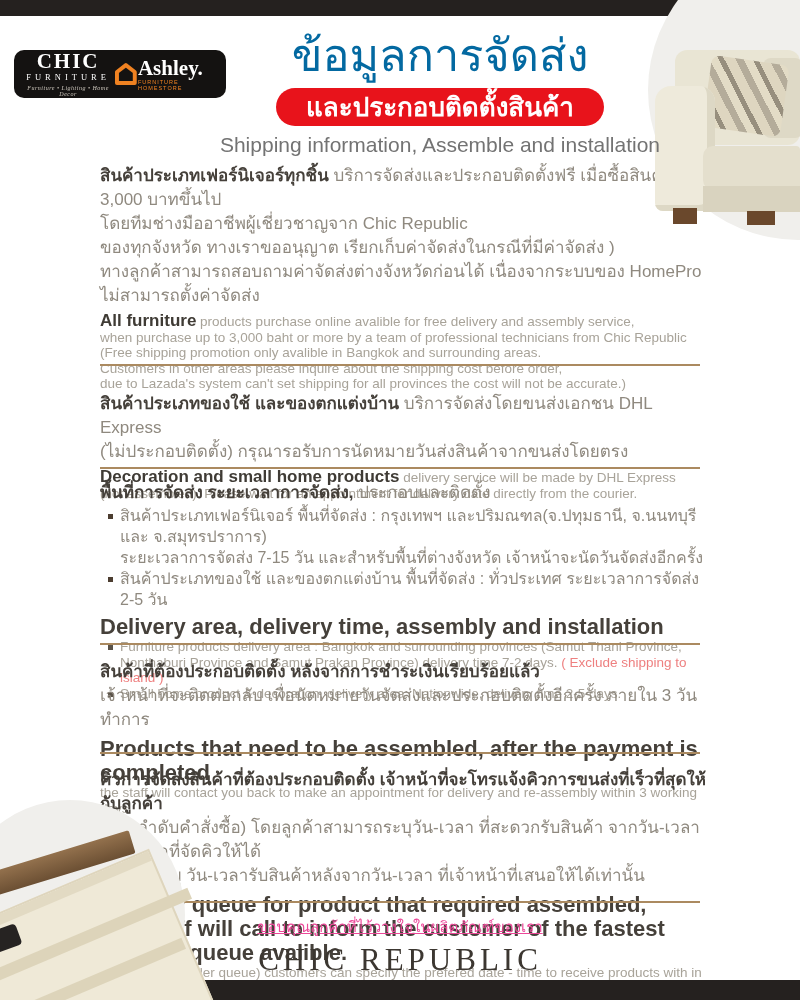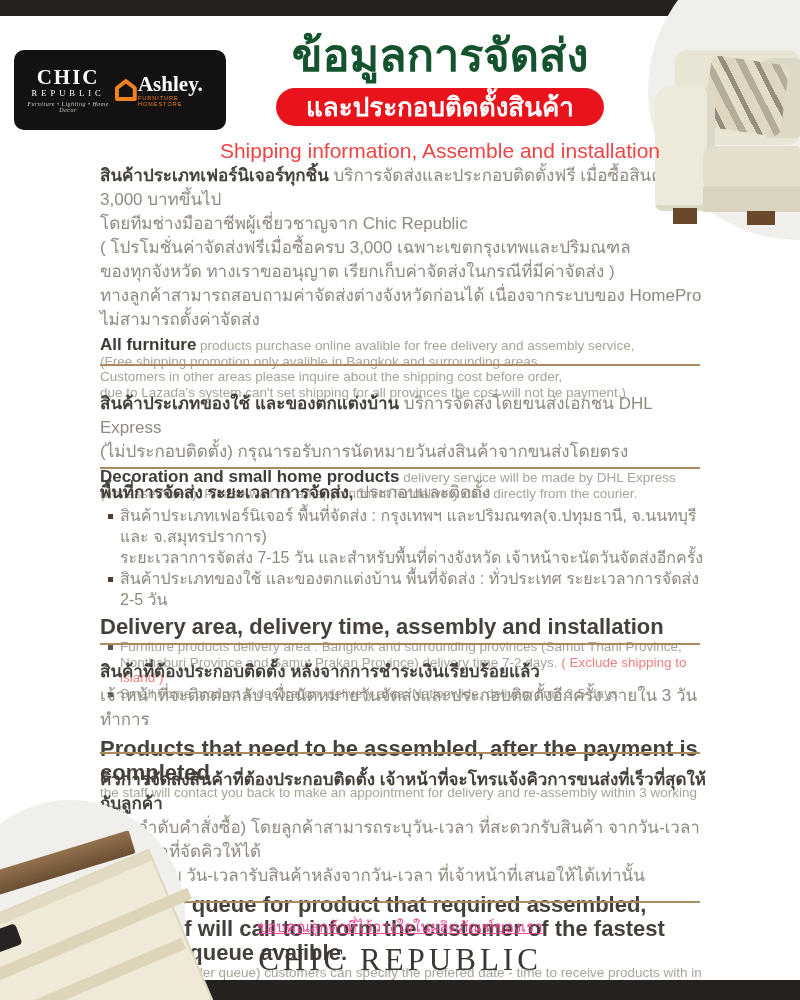--- a/index.html
+++ b/index.html
@@ -38,36 +38,36 @@
   .desk .plank { left:-14px; top:36px; width:180px; height:24px; transform:rotate(-17deg);
                  background:linear-gradient(#93714d,#6b4f33); border-radius:2px; }
   .desk .body  { left:-24px; top:70px; width:250px; height:190px; transform:rotate(-23deg);
                  background:#efe9d7; border:2px solid #ded5bd;
                  box-shadow:inset 0 10px 0 #e2dac3; }
   .desk .rail1 { left:-30px; top:118px; width:260px; height:12px; transform:rotate(-23deg); background:#ddd4ba; }
   .desk .rail2 { left:-36px; top:168px; width:260px; height:12px; transform:rotate(-23deg); background:#ddd4ba; }
   .desk .cam   { left:6px; top:110px; width:44px; height:22px; transform:rotate(-20deg); background:#262322; border-radius:4px; }
 
   
-  .logo-box { position:absolute; top:50px; left:14px; width:212px; height:80px; z-index:3;
+  .logo-box { position:absolute; top:50px; left:14px; width:212px; height:48px; z-index:3;
               background:#141211; border-radius:10px; display:flex; align-items:center; justify-content:space-around; padding:4px 8px; }
   .chic { text-align:center; color:#ffffff; font-family:"Liberation Serif", serif; }
   .chic .nm  { font-size:21px; letter-spacing:2px; font-weight:700; line-height:20px; }
   .chic .sb  { font-size:8.5px; letter-spacing:4px; margin-top:1px; }
   .chic .tg  { font-size:6px; letter-spacing:.5px; color:#cfc9bf; font-style:italic; margin-top:3px; }
   .ashley { display:flex; align-items:center; gap:0; }
   .ashley svg { width:26px; height:26px; }
   .ashley .nm { color:#ffffff; font-family:"Liberation Serif", serif; font-weight:700; font-size:21px; line-height:20px; }
   .ashley .sb { color:#f08221; font-size:5.5px; letter-spacing:1px; margin-top:1px; }
 
   .title-wrap { position:absolute; top:30px; left:180px; width:520px; text-align:center; z-index:3; }
-  .title-th { font-size:45px; font-weight:700; color:#14532d; line-height:52px; }
+  .title-th { font-size:45px; font-weight:400; color:#0369a1; line-height:52px; }
   .pill { display:inline-block; margin-top:6px; background:#e8131b; color:#ffffff;
           font-size:26px; font-weight:600; line-height:30px; padding:4px 30px; border-radius:24px; }
-  .subtitle-en { margin-top:13px; font-size:21px; color:#ef4444; }
+  .subtitle-en { margin-top:7px; font-size:21px; color:#737373; }
 
   
   .sec { position:absolute; left:100px; width:615px; z-index:2; }
   .sep { position:absolute; left:100px; width:600px; border-top:2px solid #ab8a60; z-index:2; }
 
   .th-line  { font-size:17px; line-height:24px; color:#8f897f; }
   .th-bold  { font-weight:700; color:#45403a; }
   .en-block { margin-top:5px; }
   .en-line  { font-size:13.5px; line-height:15.5px; color:#a8a399; }
   .en-lead  { font-size:17px; font-weight:700; color:#3f3b35; }
@@ -106,21 +106,21 @@
     <div class="arm"></div>
     <div class="seat"></div>
     <div class="base"></div>
     <div class="foot1"></div>
     <div class="foot2"></div>
   </div>
 
   <div class="logo-box">
     <div class="chic">
       <div class="nm">CHIC</div>
-      <div class="sb">REPUBLIC</div>
+      <div class="sb">FURNITURE</div>
       <div class="tg">Furniture • Lighting • Home Decor</div>
     </div>
     <div class="ashley">
       <svg viewBox="0 0 24 24">
         <path d="M12 3 L21 10 V21 H3 V10 Z" fill="none" stroke="#f08221" stroke-width="4" stroke-linejoin="round"></path>
       </svg>
       <div>
         <div class="nm">Ashley.</div>
         <div class="sb">FURNITURE HOMESTORE</div>
       </div>
@@ -129,28 +129,28 @@
 
   <div class="title-wrap">
     <div class="title-th">ข้อมูลการจัดส่ง</div>
     <div><span class="pill">และประกอบติดตั้งสินค้า</span></div>
     <div class="subtitle-en">Shipping information, Assemble and installation</div>
   </div>
 
   <div class="sec s1">
     <div class="th-line"><span class="th-bold">สินค้าประเภทเฟอร์นิเจอร์ทุกชิ้น</span><span> บริการจัดส่งและประกอบติดตั้งฟรี เมื่อซื้อสินค้าครบ 3,000 บาทขึ้นไป</span></div>
     <div class="th-line">โดยทีมช่างมืออาชีพผู้เชี่ยวชาญจาก Chic Republic</div>
-    <div class="th-line">( โปรโมชั่นค่าจัดส่งฟรีเมื่อซื้อครบ 3,000 เฉพาะเขตกรุงเทพและปริมณฑล</div>
     <div class="th-line">ของทุกจังหวัด ทางเราขออนุญาต เรียกเก็บค่าจัดส่งในกรณีที่มีค่าจัดส่ง )</div>
     <div class="th-line">ทางลูกค้าสามารถสอบถามค่าจัดส่งต่างจังหวัดก่อนได้ เนื่องจากระบบของ HomePro ไม่สามารถตั้งค่าจัดส่ง</div>
     <div class="en-block">
       <div class="en-line"><span class="en-lead">All furniture</span><span> products purchase online avalible for free delivery and assembly service,</span></div>
+      <div class="en-line">when purchase up to 3,000 baht or more by a team of professional technicians from Chic Republic</div>
       <div class="en-line">(Free shipping promotion only avalible in Bangkok and surrounding areas.</div>
       <div class="en-line">Customers in other areas please inquire about the shipping cost before order,</div>
-      <div class="en-line">due to Lazada's system can't set shipping for all provinces the cost will not be payment.)</div>
+      <div class="en-line">due to Lazada's system can't set shipping for all provinces the cost will not be accurate.)</div>
     </div>
   </div>
   <div class="sep sep1"></div>
 
   <div class="sec s2">
     <div class="th-line"><span class="th-bold">สินค้าประเภทของใช้ และของตกแต่งบ้าน</span><span> บริการจัดส่งโดยขนส่งเอกชน DHL Express</span></div>
     <div class="th-line">(ไม่ประกอบติดตั้ง) กรุณารอรับการนัดหมายวันส่งสินค้าจากขนส่งโดยตรง</div>
     <div class="en-block">
       <div class="en-line"><span class="en-lead">Decoration and small home products</span><span> delivery service will be made by DHL Express</span></div>
       <div class="en-line">(not assembled). Please wait for an appointment for delivery date directly from the courier.</div>

